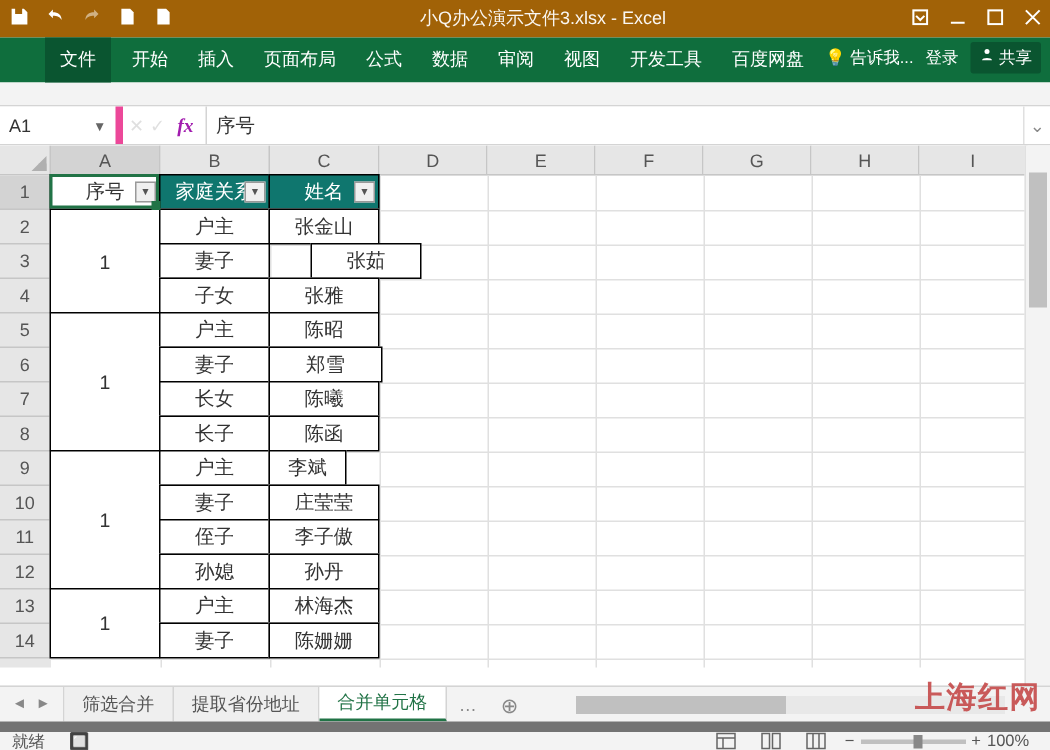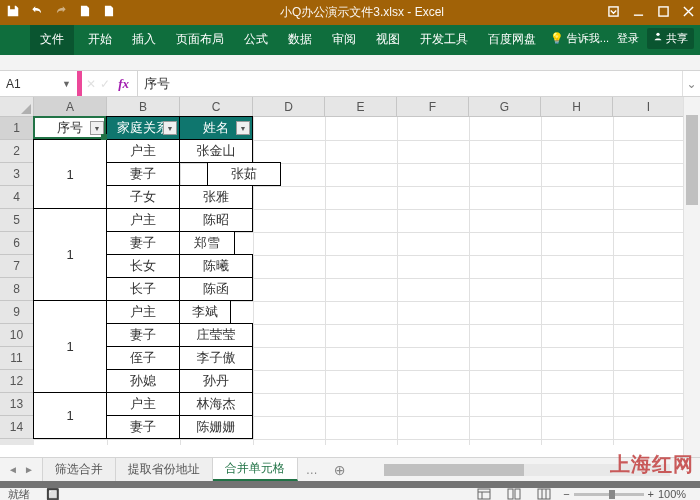--- a/index.html
+++ b/index.html
@@ -214,21 +214,21 @@
           <div class="tcell" style="left: -1px; top: 275px; width: 74px; height: 47px;">1</div>
           <div class="tcell" style="left: 72px; top: 22px; width: 74px; height: 24px;">户主</div>
           <div class="tcell" style="left: 145px; top: 22px; width: 74px; height: 24px;">张金山</div>
           <div class="tcell" style="left: 72px; top: 45px; width: 74px; height: 24px;">妻子</div>
           <div class="tcell" style="left: 145px; top: 45px; width: 74px; height: 24px; margin-left: 28px;">张茹</div>
           <div class="tcell" style="left: 72px; top: 68px; width: 74px; height: 24px;">子女</div>
           <div class="tcell" style="left: 145px; top: 68px; width: 74px; height: 24px;">张雅</div>
           <div class="tcell" style="left: 72px; top: 91px; width: 74px; height: 24px;">户主</div>
           <div class="tcell" style="left: 145px; top: 91px; width: 74px; height: 24px;">陈昭</div>
           <div class="tcell" style="left: 72px; top: 114px; width: 74px; height: 24px;">妻子</div>
-          <div class="tcell" style="left: 145px; top: 114px; width: 56px; height: 24px;">郑雪</div>
+          <div class="tcell" style="left: 145px; top: 114px; width: 76px; height: 24px;">郑雪</div>
           <div class="tcell" style="left: 72px; top: 137px; width: 74px; height: 24px;">长女</div>
           <div class="tcell" style="left: 145px; top: 137px; width: 74px; height: 24px;">陈曦</div>
           <div class="tcell" style="left: 72px; top: 160px; width: 74px; height: 24px;">长子</div>
           <div class="tcell" style="left: 145px; top: 160px; width: 74px; height: 24px;">陈函</div>
           <div class="tcell" style="left: 72px; top: 183px; width: 74px; height: 24px;">户主</div>
           <div class="tcell" style="left: 145px; top: 183px; width: 52px; height: 24px;">李斌</div>
           <div class="tcell" style="left: 72px; top: 206px; width: 74px; height: 24px;">妻子</div>
           <div class="tcell" style="left: 145px; top: 206px; width: 74px; height: 24px;">庄莹莹</div>
           <div class="tcell" style="left: 72px; top: 229px; width: 74px; height: 24px;">侄子</div>
           <div class="tcell" style="left: 145px; top: 229px; width: 74px; height: 24px;">李子傲</div>

